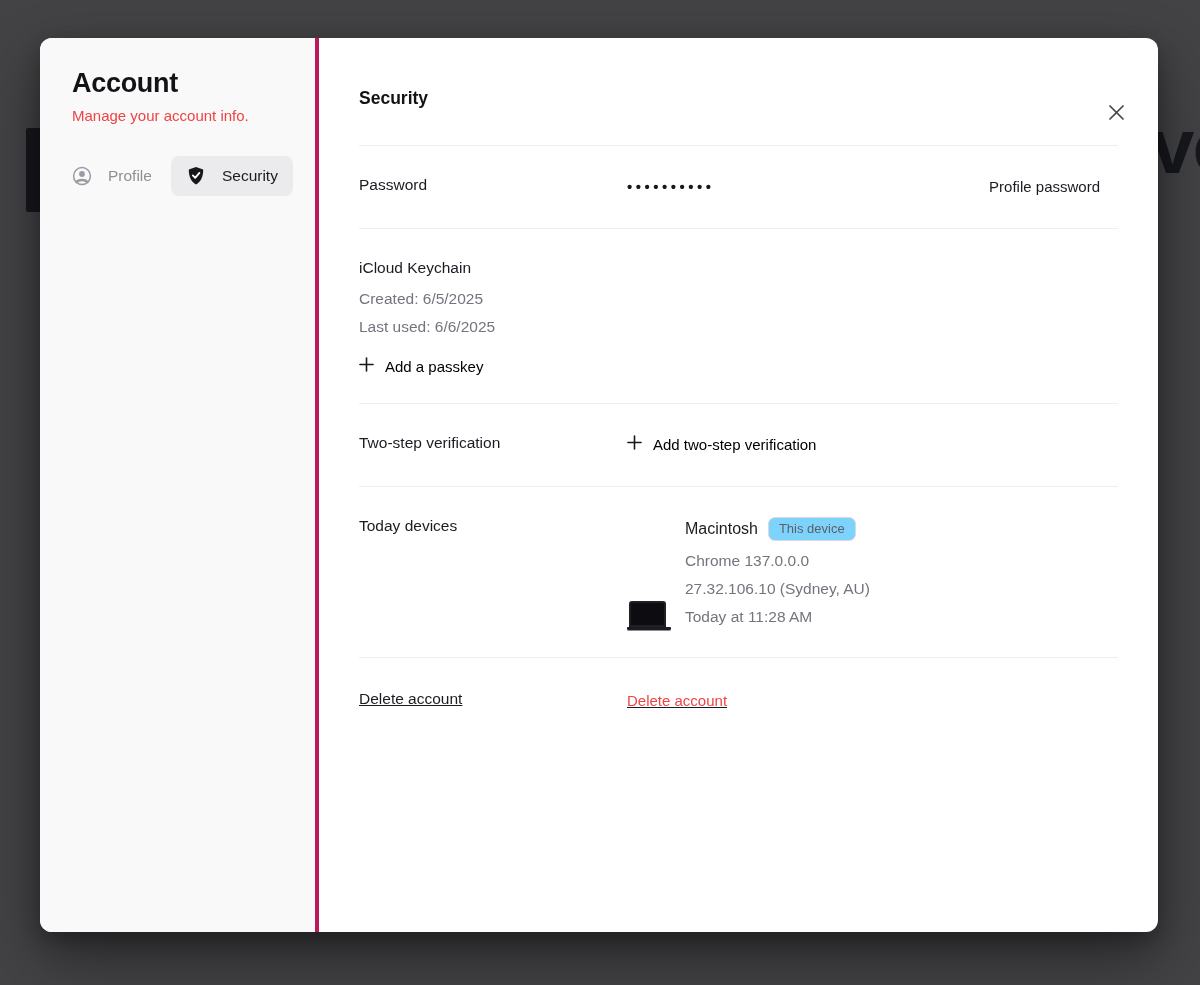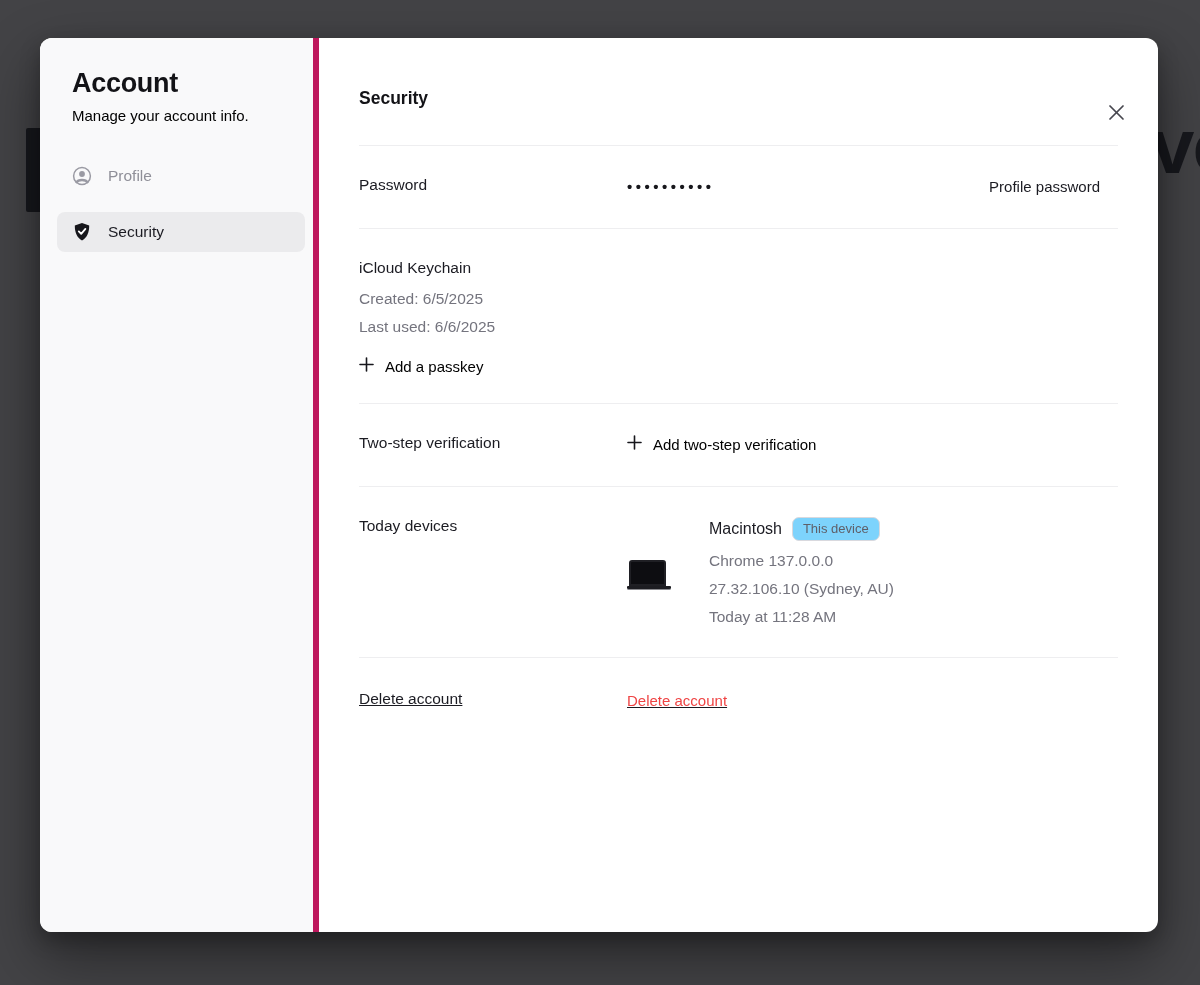--- a/index.html
+++ b/index.html
@@ -27,25 +27,25 @@
   .modal {
     position:absolute; left:40px; top:38px; width:1118px; height:894px;
     background:#ffffff; border-radius:12px; z-index:1;
     display:flex; box-shadow:0 25px 60px rgba(0,0,0,0.42), 0 8px 20px rgba(0,0,0,0.25);
   }
 
   
   .sidebar {
     width:279px; flex:0 0 279px; background:#f9f9fa;
     border-radius:12px 0 0 12px; padding:30px 15px 0 32px;
-    border-right:6px solid #be185d;
+    border-right:4px solid #be185d;
   }
   .sidebar h1 { font-size:27px; font-weight:700; color:#131317; letter-spacing:-0.3px; }
-  .sidebar .subtitle { margin-top:8px; font-size:15px; color:#000000; }
-  .nav { margin-top:32px; margin-left:-15px; width:248px; display:flex; flex-direction:column; gap:16px; }
+  .sidebar .subtitle { margin-top:8px; font-size:15px; color:#ef4444; }
+  .nav { margin-top:32px; margin-left:-15px; width:248px; display:flex; flex-direction:row; gap:4px; }
   .nav-item {
     display:flex; align-items:center; gap:16px; height:40px;
     padding:0 15px; border-radius:8px; font-size:15.5px; cursor:pointer;
   }
   .nav-item.active { background:#ebebed; color:#1b1b22; font-weight:500; }
   .nav-item.inactive { color:#8f8f98; }
   .nav-item .icn { width:20px; height:20px; display:flex; align-items:center; justify-content:center; }
 
   
   .main { flex:1; padding:28px 40px 0 40px; position:relative; border-radius:0 12px 12px 0; }
@@ -70,21 +70,21 @@
   .value-strong { font-size:15.5px; color:#1b1b22; line-height:22px; }
   .meta { font-size:15.5px; color:#74747e; line-height:28px; }
   .add-btn {
     display:flex; align-items:center; gap:11px; margin-top:16px;
     font-size:15px; font-weight:500; color:#000000; background:none; border:none;
     cursor:pointer; font-family:inherit; padding:0;
   }
   .add-btn.inline { margin-top:0; line-height:22px;text-align:right; }
 
   
-  .device { display:flex; align-items:center;gap:24px; }
+  .device { display:flex; align-items:flex-end; }
   .device-icon { width:58px; padding-top:2px; flex:0 0 58px; }
   .laptop-screen { width:37px; height:26px; background:#0d0d11; border:2px solid #1f1f24; border-radius:3px 3px 0 0; margin-left:2px; }
   .laptop-base { width:44px; height:4px; background:#1c1c21; border-radius:1px 1px 2px 2px; border-bottom:1px solid #8b8b90; }
   .device-title { display:flex; align-items:center; gap:10px; }
   .badge {
     font-size:13px; color:#5f5f68; background:#7dd3fc; border:1px solid #d9d9de;
     border-radius:7px; padding:3px 10px; line-height:16px;
   }
   .danger { color:#ef4444; }
 

